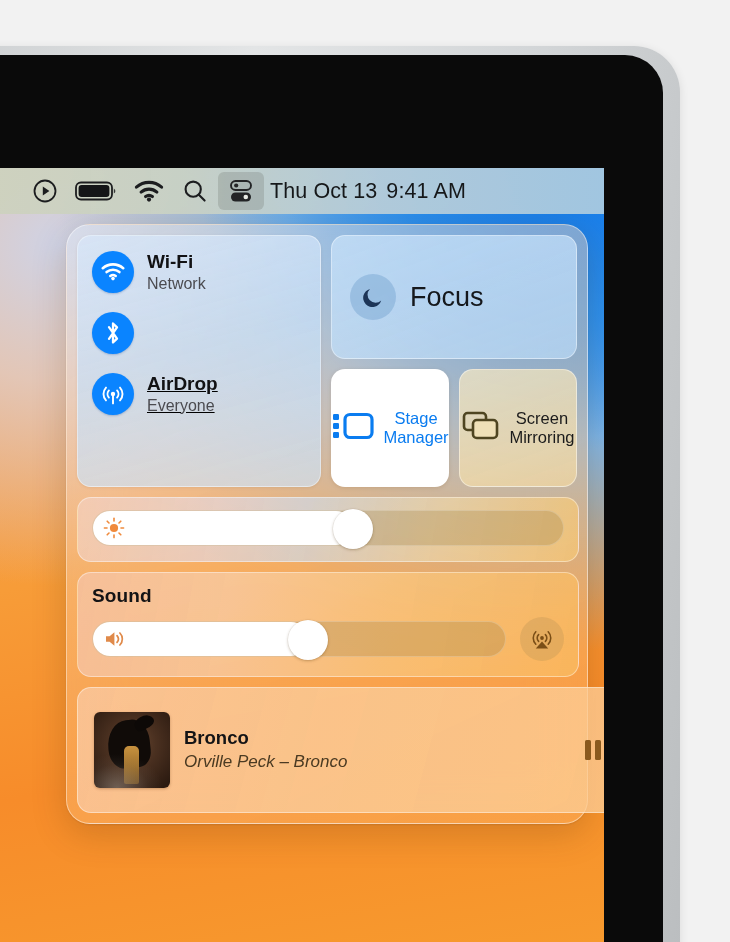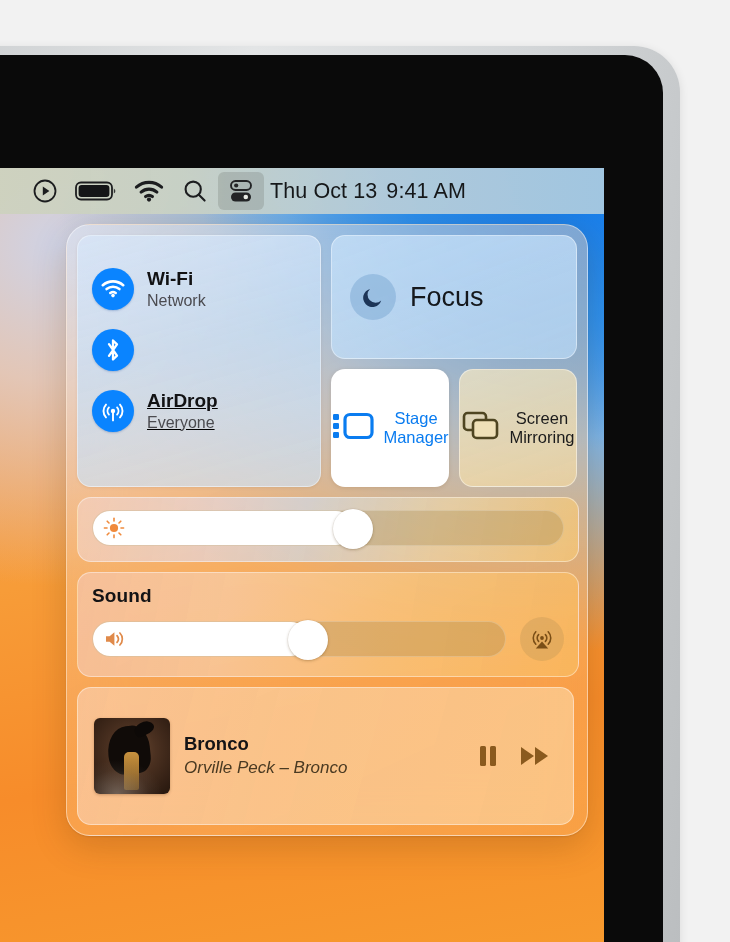--- a/index.html
+++ b/index.html
@@ -108,21 +108,21 @@
   .module {
     border-radius: 14px;
     background: rgba(255,255,255,0.34);
     border: 0.5px solid rgba(255,255,255,0.40);
     box-shadow: 0 1px 3px rgba(120,70,20,0.10);
   }
 
   
   #connectivity {
     width: 246px;
-    padding: 32px 14px 14px 14px;
+    padding: 15px 14px 14px 14px;
     background: linear-gradient(165deg, rgba(216,230,248,0.80) 0%, rgba(200,224,248,0.72) 45%, rgba(207,227,247,0.66) 100%);
   }
   .conn-item { display: flex; align-items: center; gap: 13px; margin-bottom: 19px; }
   .conn-item:last-child { margin-bottom: 2px; text-decoration: underline; }
   .conn-glyph {
     width: 42px; height: 42px; border-radius: 50%;
     background: #0a84ff;
     display: flex; align-items: center; justify-content: center;
     flex: 0 0 42px;
     box-shadow: 0 1px 2px rgba(0,60,140,0.25);
@@ -211,22 +211,22 @@
   }
   #airplay-button {
     width: 44px; height: 44px; border-radius: 50%;
     background: rgba(190,150,85,0.35);
     display: flex; align-items: center; justify-content: center;
     flex: 0 0 44px;
   }
 
   
   #now-playing {
-    width: 497px;
-    padding: 30px 16px;
+    width: 602px;
+    padding: 24px 16px;
     border-radius: 14px;
     display: flex; align-items: center; gap: 14px;
     background: linear-gradient(105deg, rgba(250,200,160,0.80) 0%, rgba(251,206,158,0.76) 40%, rgba(252,204,146,0.78) 100%);
     border: 0.5px solid rgba(255,255,255,0.42);
   }
   #album-art {
     width: 76px; height: 76px; border-radius: 6px;
     flex: 0 0 76px;
     position: relative;
     overflow: hidden;

